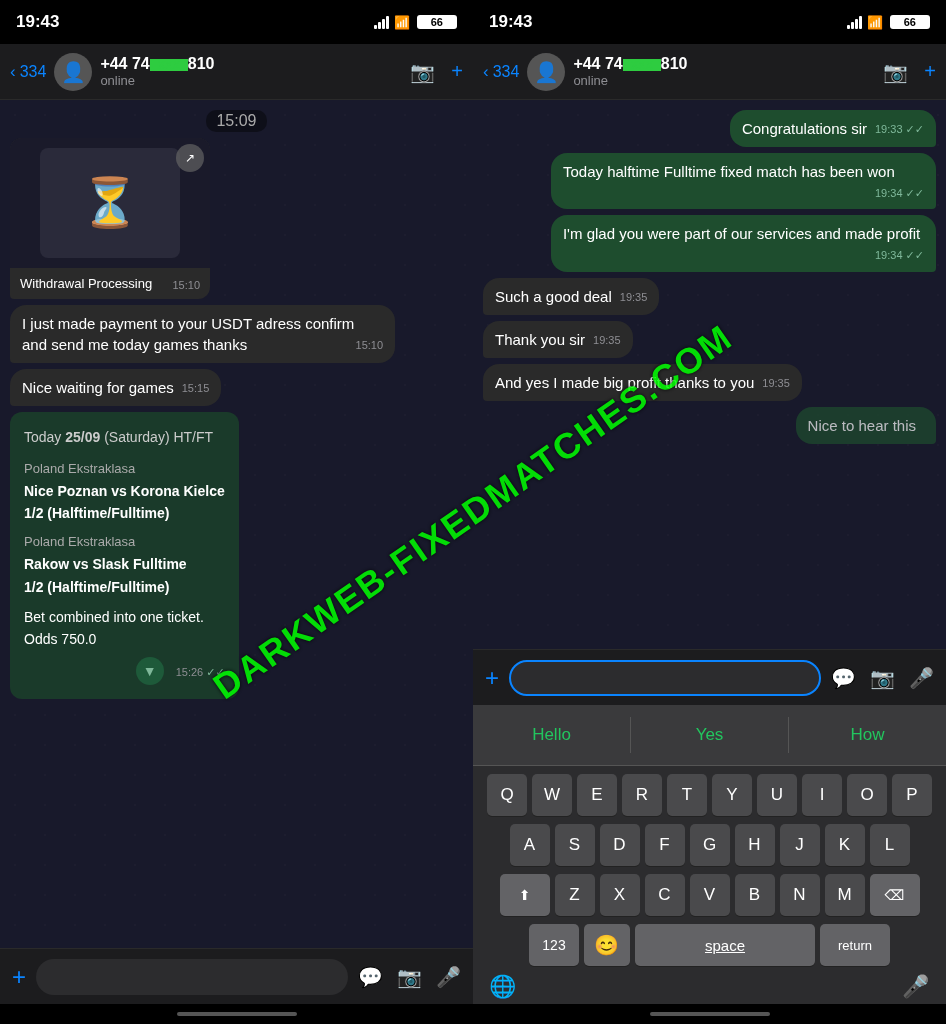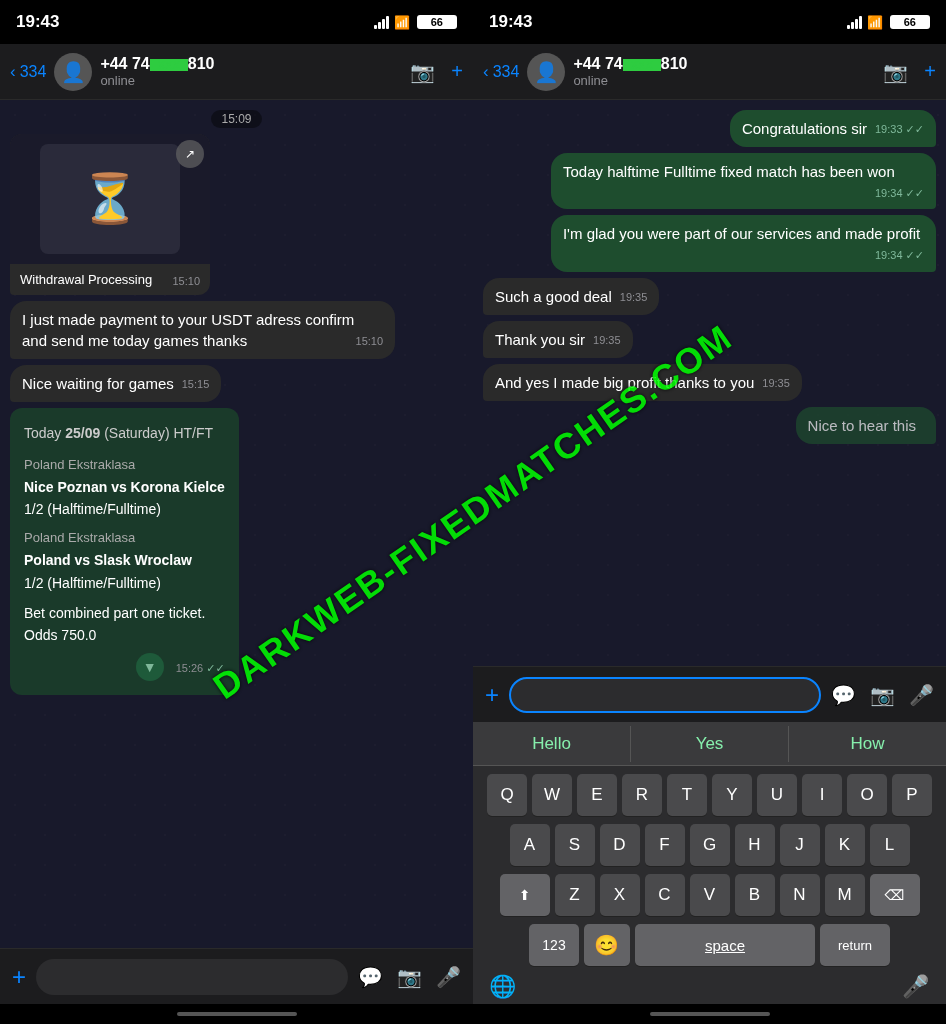--- a/index.html
+++ b/index.html
@@ -296,21 +296,21 @@
       color: #aaa;
       font-size: 13px;
     }
 
     .match-teams {
       font-weight: 700;
       font-size: 14px;
     }
 
     .match-result {
-      font-weight: 400;
+      font-weight: 700;
     }
 
     
     .input-bar {
       height: 56px;
       background: #1c1c1e;
       display: flex;
       align-items: center;
       padding: 0 12px;
       gap: 10px;
@@ -343,26 +343,26 @@
       font-size: 20px;
     }
 
     
     .keyboard-area {
       background: #2c2c2e;
       flex-shrink: 0;
     }
 
     .predictive-bar {
-      height: 44px;
+      height: 61px;
       background: #3a3a3c;
       display: flex;
       align-items: center;
       justify-content: space-around;
-      color: #86efac;
+      color: #22c55e;
       font-size: 17px;
       border-bottom: 1px solid #555;
     }
 
     .predictive-word {
       flex: 1;
       text-align: center;
       padding: 8px 0;
       cursor: pointer;
     }
@@ -446,21 +446,21 @@
       height: 4px;
       background: #555;
       border-radius: 2px;
     }
 
     
     .time-sep {
       align-self: center;
       background: rgba(0,0,0,0.4);
       color: #aaa;
-      font-size: 12px;
+      font-size: 16px;
       padding: 2px 10px;
       border-radius: 10px;
     }
 
     
     .signal-bars {
       display: flex;
       align-items: flex-end;
       gap: 1px;
     }
@@ -541,24 +541,24 @@
 
       <div class="match-bubble">
         <div class="match-date">Today <strong>25/09</strong> (Saturday) HT/FT</div>
         <div style="margin-bottom:8px">
           <div class="match-league">Poland Ekstraklasa</div>
           <div class="match-teams">Nice Poznan vs Korona Kielce</div>
           <div class="match-result">1/2 (Halftime/Fulltime)</div>
         </div>
         <div style="margin-bottom:8px">
           <div class="match-league">Poland Ekstraklasa</div>
-          <div class="match-teams">Poland vs Slask Wroclaw</div>
+          <div class="match-teams">Rakow vs Slask Fulltime</div>
           <div class="match-result">1/2 (Halftime/Fulltime)</div>
         </div>
-        <div>Bet combined part one ticket.</div>
+        <div>Bet combined into one ticket.</div>
         <div>Odds 750.0</div>
         <div style="display:flex;justify-content:flex-end;margin-top:6px;align-items:center;gap:4px">
           <div style="width:28px;height:28px;background:#1e5a3a;border-radius:50%;display:flex;align-items:center;justify-content:center;color:#7fb89a;">▼</div>
           <span class="msg-time">15:26 <span class="double-check">✓✓</span></span>
         </div>
       </div>
     </div>
   </div>
 
   <div class="input-bar">

